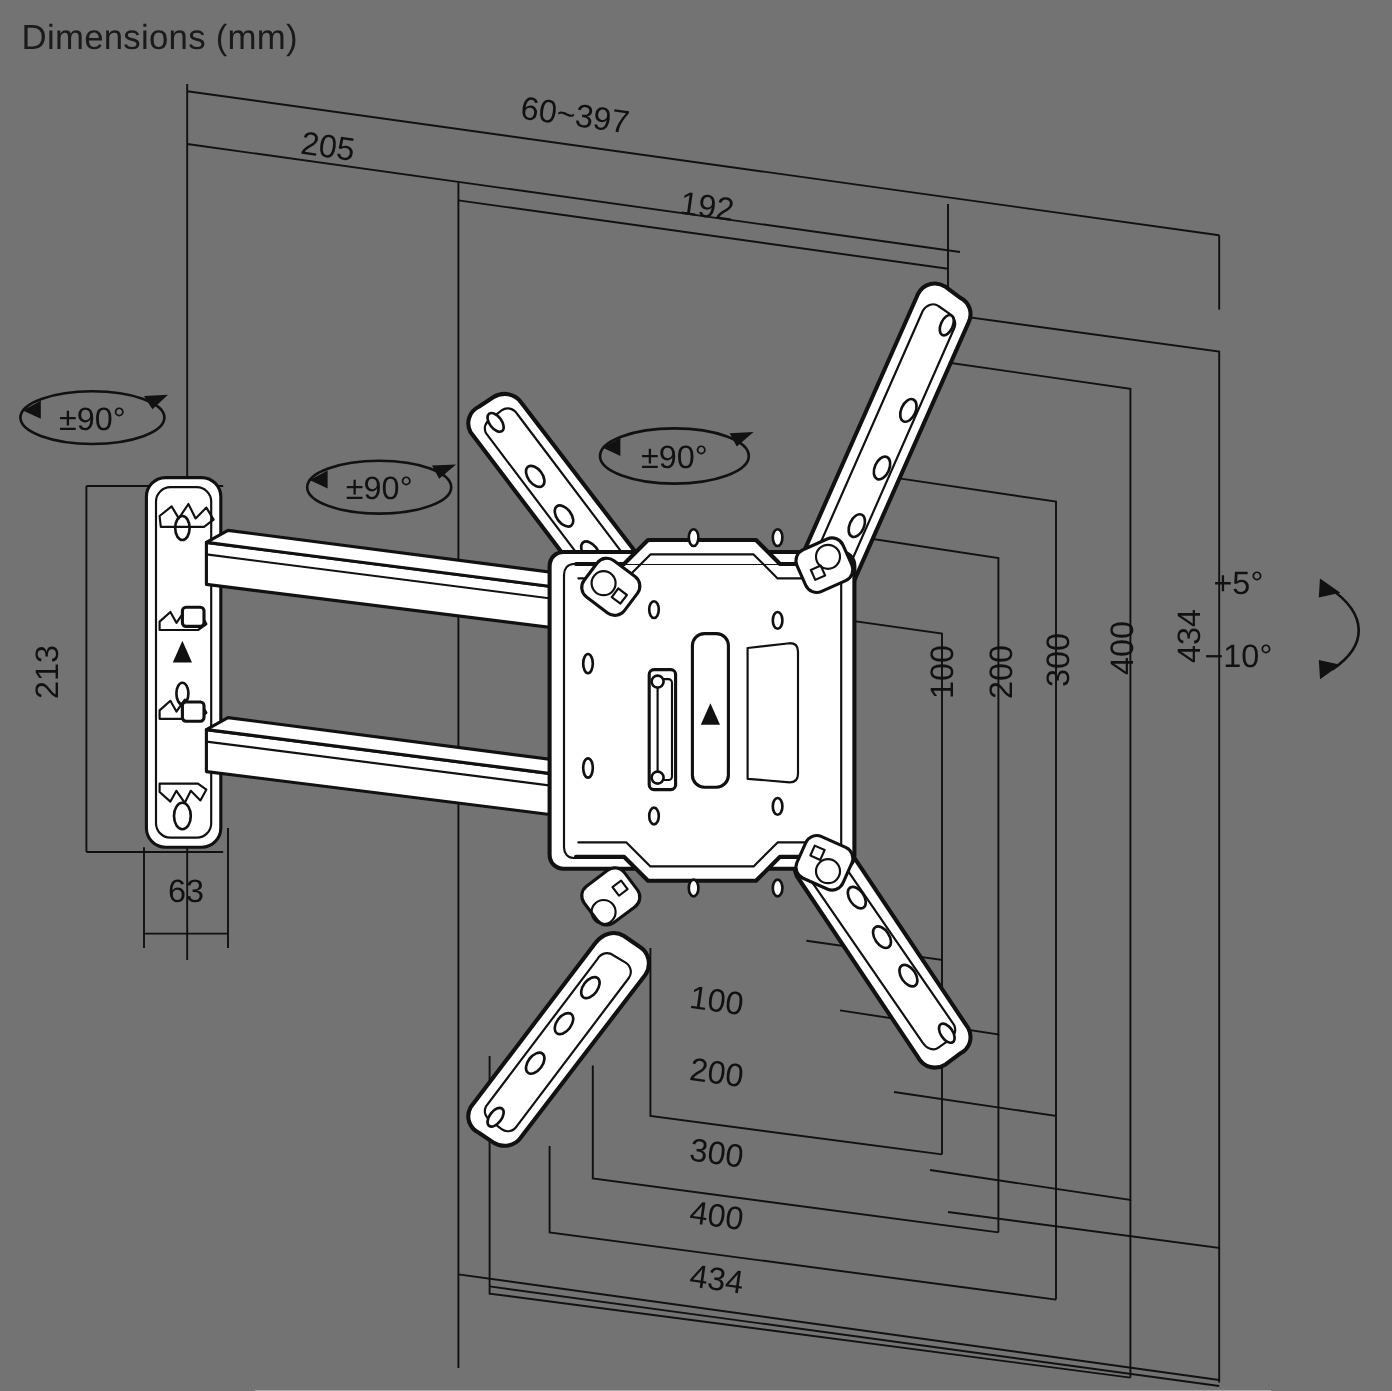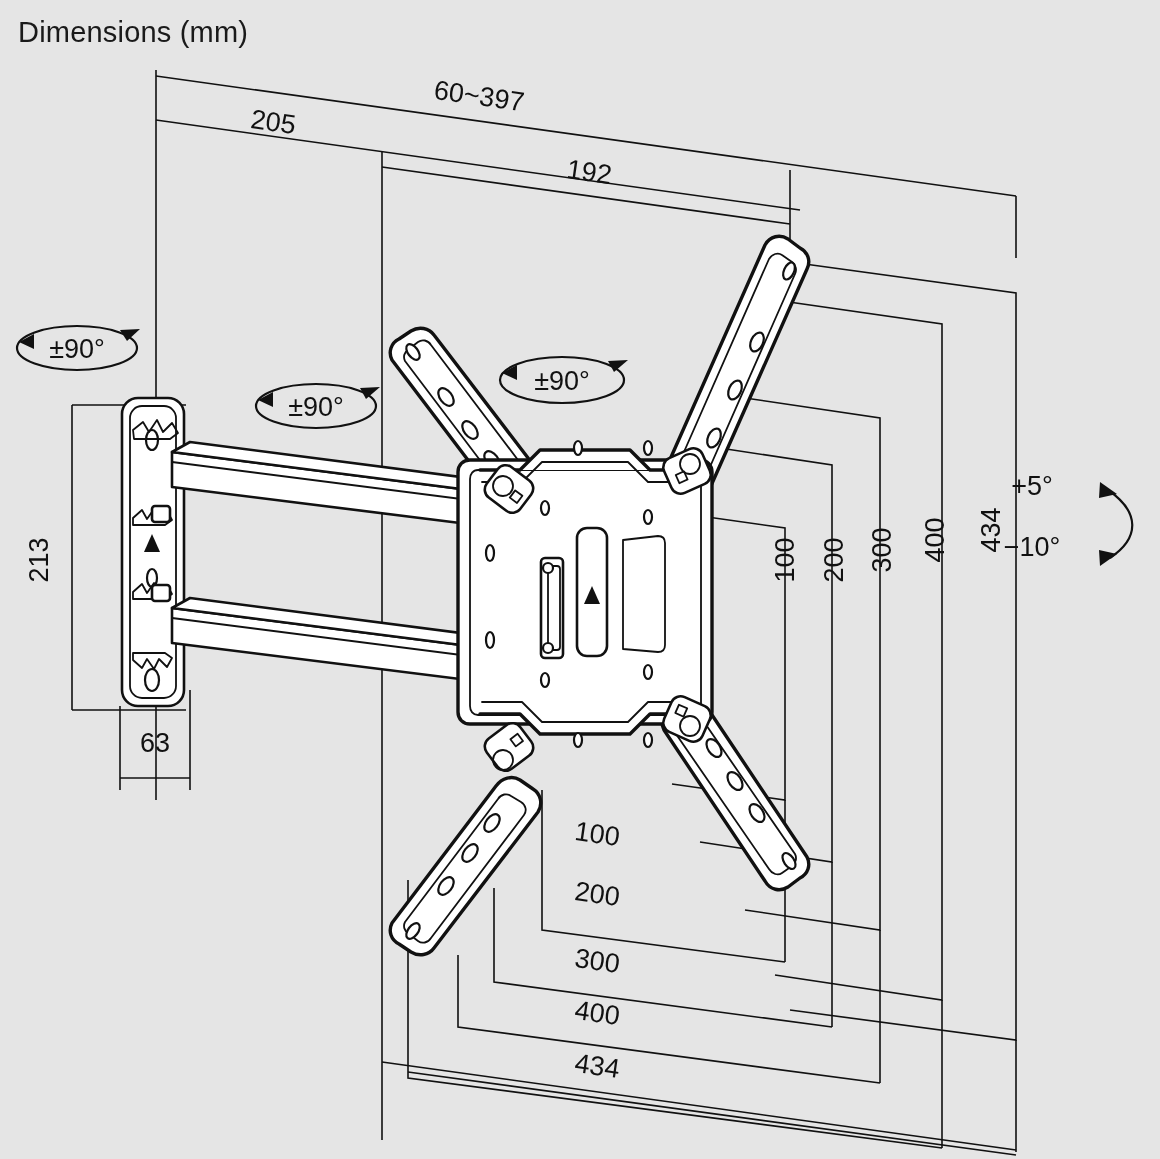--- a/index.html
+++ b/index.html
@@ -7,21 +7,21 @@
     padding: 0;
     background: #ffffff;
   }
   body {
     font-family: "Liberation Sans", sans-serif;
   }
   #page {
     position: relative;
     width: 1160px;
     height: 1159px;
-    background: #e5e5e5;
+    background: #737373;
     overflow: hidden;
   }
   #title {
     position: absolute;
     left: 18px;
     top: 16px;
     font-size: 29px;
     color: #1a1a1a;
     letter-spacing: 0.2px;
     font-weight: 400;

